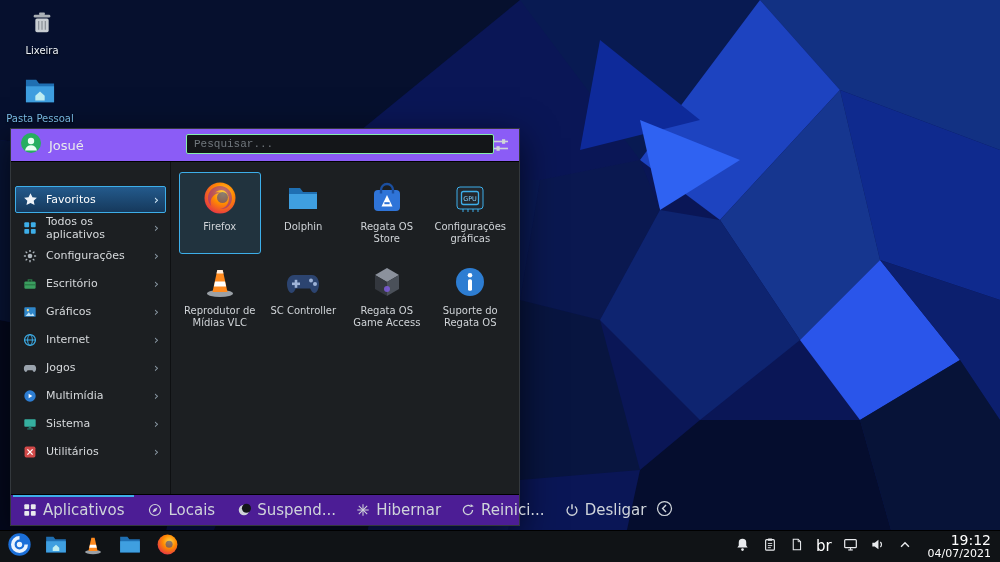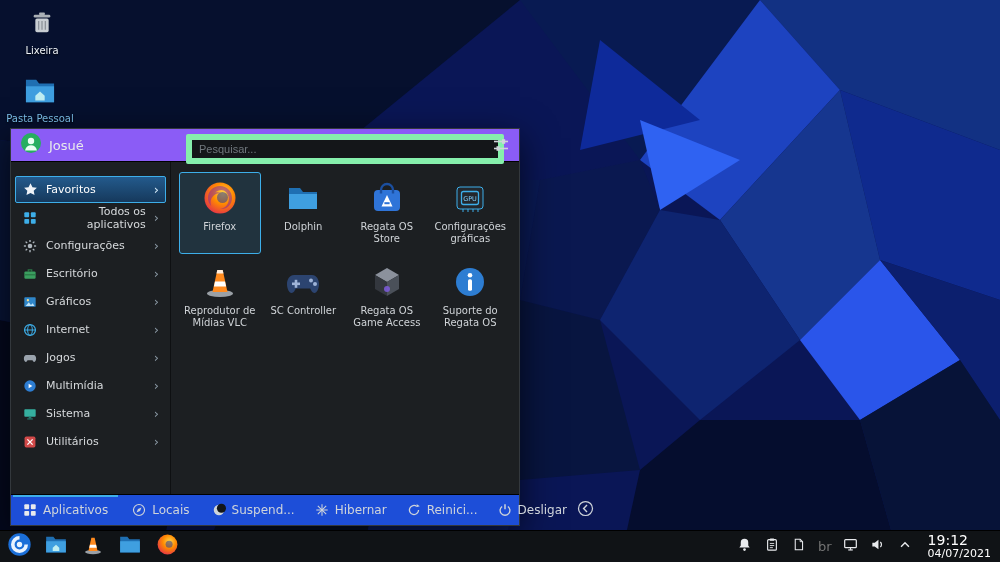--- a/index.html
+++ b/index.html
@@ -21,59 +21,59 @@
   .launcher{
     position:absolute;left:10px;top:128px;width:510px;height:398px;
     background:#1c1f22;border:1px solid #33383d;box-sizing:border-box;
     box-shadow:0 10px 34px rgba(0,0,0,.65);
     display:flex;flex-direction:column;color:#d6d9dc;
   }
   .l-header{height:32px;flex:0 0 32px;background:#8b5cf6;border-bottom:1px solid #000;
     position:relative;display:flex;align-items:center;padding:0 10px;gap:8px;}
   .l-user{font-size:13px;color:#e8eaec;}
   .l-search{position:absolute;left:175px;top:5px;width:292px;height:18px;
-    background:#141619;border:6px solid #86efac;border-radius:2px;color:#c8ccd0;
-    font-size:11px;padding:0 7px;outline:none;font-family:Liberation Sans, sans-serif;}
+    background:#141619;border:1px solid #86efac;border-radius:2px;color:#c8ccd0;
+    font-size:11px;padding:0 7px;outline:none;font-family:Liberation Mono, monospace;}
   .l-search::placeholder{color:#70777d;}
   .l-config{position:absolute;right:9px;top:7px;width:18px;height:18px;cursor:pointer;}
 
   .l-body{flex:1;display:flex;min-height:0;}
-  .sidebar{width:160px;flex:0 0 160px;border-right:1px solid #0e1012;padding-top:13px;box-sizing:border-box;text-align:right;}
+  .sidebar{width:160px;flex:0 0 160px;border-right:1px solid #0e1012;padding-top:23px;box-sizing:border-box;}
   .side-item{height:25px;margin:1px 4px;padding:0 6px;display:flex;align-items:center;gap:8px;
     font-size:11px;color:#d6d9dc;border:1px solid transparent;border-radius:2px;cursor:pointer;}
   .side-item .cicon{width:16px;height:16px;flex:0 0 16px;display:flex;align-items:center;justify-content:center;}
   .side-item .chev{margin-left:auto;color:#8b99a5;font-size:13px;line-height:1;}
   .side-item.selected{background:linear-gradient(#235a8c,#16395c);border-color:#3daee9;color:#fff;}
   .side-item.selected .chev{color:#d9eefb;}
 
   .appgrid{flex:1;padding:10px 8px;display:grid;grid-template-columns:repeat(4,1fr);
     grid-auto-rows:82px;gap:2px;align-content:start;}
   .tile{display:flex;flex-direction:column;align-items:center;padding-top:7px;gap:5px;
     border:1px solid transparent;border-radius:3px;cursor:pointer;}
   .tile.selected{border-color:#3daee9;background:rgba(61,174,233,.14);}
   .tile .ticon{width:36px;height:36px;}
   .tile .tlabel{font-size:10px;color:#cfd3d7;text-align:center;line-height:1.2;max-width:80px;}
 
-  .l-footer{height:30px;flex:0 0 30px;background:#1d4ed8;border-top:1px solid #000;
-    display:flex;align-items:stretch;font-size:12px;color:#cfd4da;position:relative;}
+  .l-footer{height:30px;flex:0 0 30px;background:#4c1d95;border-top:1px solid #000;
+    display:flex;align-items:stretch;font-size:15px;color:#cfd4da;position:relative;}
   .ftab{display:flex;align-items:center;gap:6px;padding:0 12px;position:relative;cursor:pointer;}
   .ftab.selected::before{content:"";position:absolute;left:2px;right:2px;top:0;height:2px;background:#3daee9;}
   .faction{display:flex;align-items:center;gap:6px;padding:0 10px;cursor:pointer;}
   .faction:first-of-type{margin-left:28px;}
   .fleave{margin-left:auto;margin-right:10px;display:flex;align-items:center;cursor:pointer;}
   .ficon{width:14px;height:14px;display:inline-flex;}
 
   
   .taskbar{position:absolute;left:0;right:0;bottom:0;height:32px;background:#101316;
     border-top:1px solid #000;display:flex;align-items:center;padding:0 6px;gap:11px;box-sizing:border-box;}
   .tb-btn{width:26px;height:26px;display:flex;align-items:center;justify-content:center;cursor:pointer;}
   .tray{margin-left:auto;display:flex;align-items:center;gap:11px;color:#e8eaed;}
   .tray-btn{width:16px;height:16px;display:flex;align-items:center;justify-content:center;cursor:pointer;}
-  .kbd-layout{font-size:13px;color:#737373;cursor:pointer;}
-  .clock{text-align:left;line-height:1.15;margin-left:4px;padding-right:3px;cursor:pointer;}
+  .kbd-layout{font-size:15px;color:#ffffff;cursor:pointer;}
+  .clock{text-align:right;line-height:1.15;margin-left:4px;padding-right:3px;cursor:pointer;}
   .clock .time{font-size:14px;color:#fff;}
   .clock .date{font-size:11px;color:#fff;}
 </style>
 </head>
 <body>
 
 <svg width="0" height="0" style="position:absolute">
   <defs>
     <radialGradient id="fxg" cx="60%" cy="35%" r="75%">
       <stop offset="0%" stop-color="#ffd54a"></stop>

